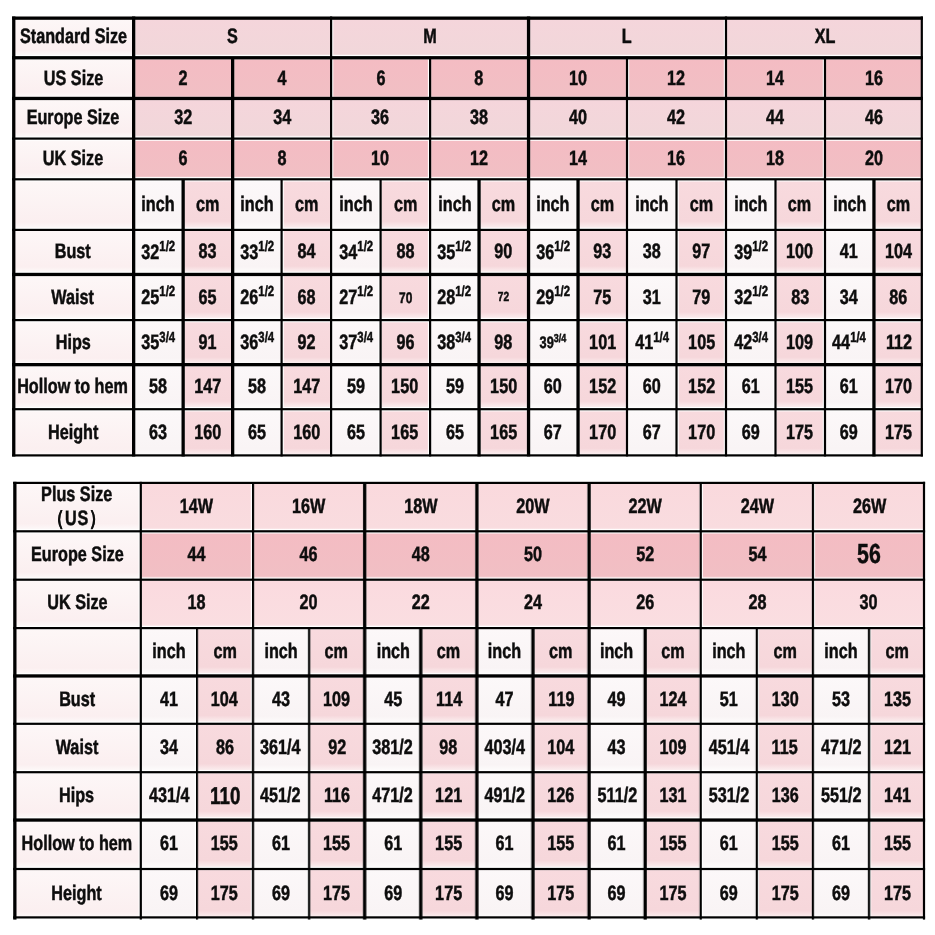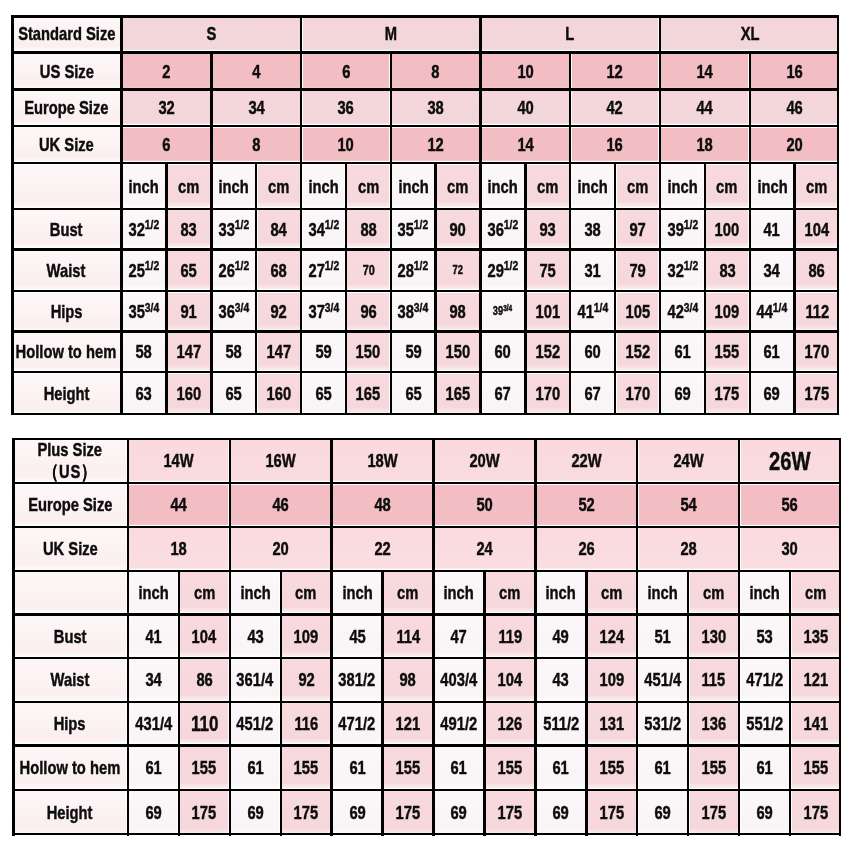--- a/index.html
+++ b/index.html
@@ -626,21 +626,21 @@
             <span class="cnt">
               <span class="tx"><span>38</span><sup>3/4</sup></span>
             </span>
           </td>
           <td class="c-cm" style="font-size:19px">
             <span class="fill"></span>
             <span class="cnt">
               <span class="tx"><span>98</span></span>
             </span>
           </td>
-          <td class="c-inch" style="font-size:12px">
+          <td class="c-inch" style="font-size:15px">
             <span class="fill"></span>
             <span class="cnt">
               <span class="tx"><span>39</span><sup>3/4</sup></span>
             </span>
           </td>
           <td class="c-cm" style="font-size:19px">
             <span class="fill"></span>
             <span class="cnt">
               <span class="tx"><span>101</span></span>
             </span>
@@ -948,21 +948,21 @@
             <span class="cnt">
               <span class="tx">22W</span>
             </span>
           </td>
           <td class="tone-soft" colspan="2" style="font-size:19px">
             <span class="fill"></span>
             <span class="cnt">
               <span class="tx">24W</span>
             </span>
           </td>
-          <td class="tone-soft" colspan="2" style="font-size:26px">
+          <td class="tone-soft" colspan="2" style="font-size:19px">
             <span class="fill"></span>
             <span class="cnt">
               <span class="tx">26W</span>
             </span>
           </td>
         </tr>
         <tr style="height:43.8px">
           <td class="rowlabel" style="font-size:19px">
             <span class="fill"></span>
             <span class="cnt">
@@ -998,21 +998,21 @@
             <span class="cnt">
               <span class="tx">52</span>
             </span>
           </td>
           <td class="tone-mid" colspan="2" style="font-size:19px">
             <span class="fill"></span>
             <span class="cnt">
               <span class="tx">54</span>
             </span>
           </td>
-          <td class="tone-mid" colspan="2" style="font-size:19px">
+          <td class="tone-mid" colspan="2" style="font-size:25px">
             <span class="fill"></span>
             <span class="cnt">
               <span class="tx">56</span>
             </span>
           </td>
         </tr>
         <tr style="height:44px">
           <td class="rowlabel" style="font-size:19px">
             <span class="fill"></span>
             <span class="cnt">

